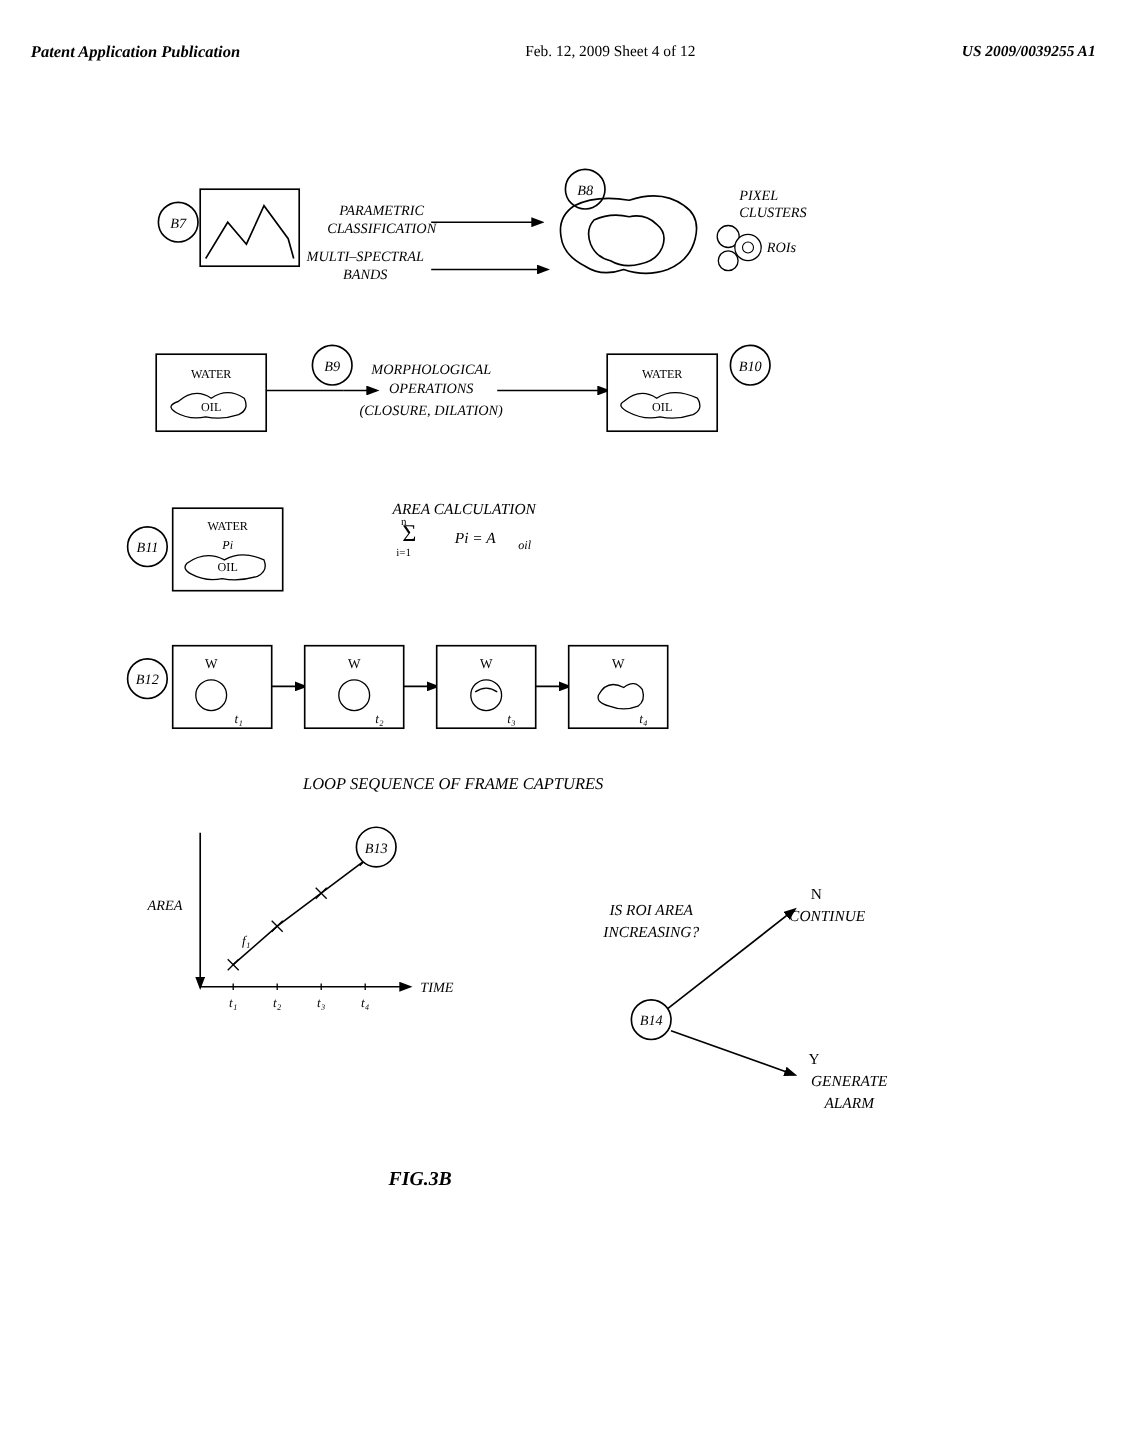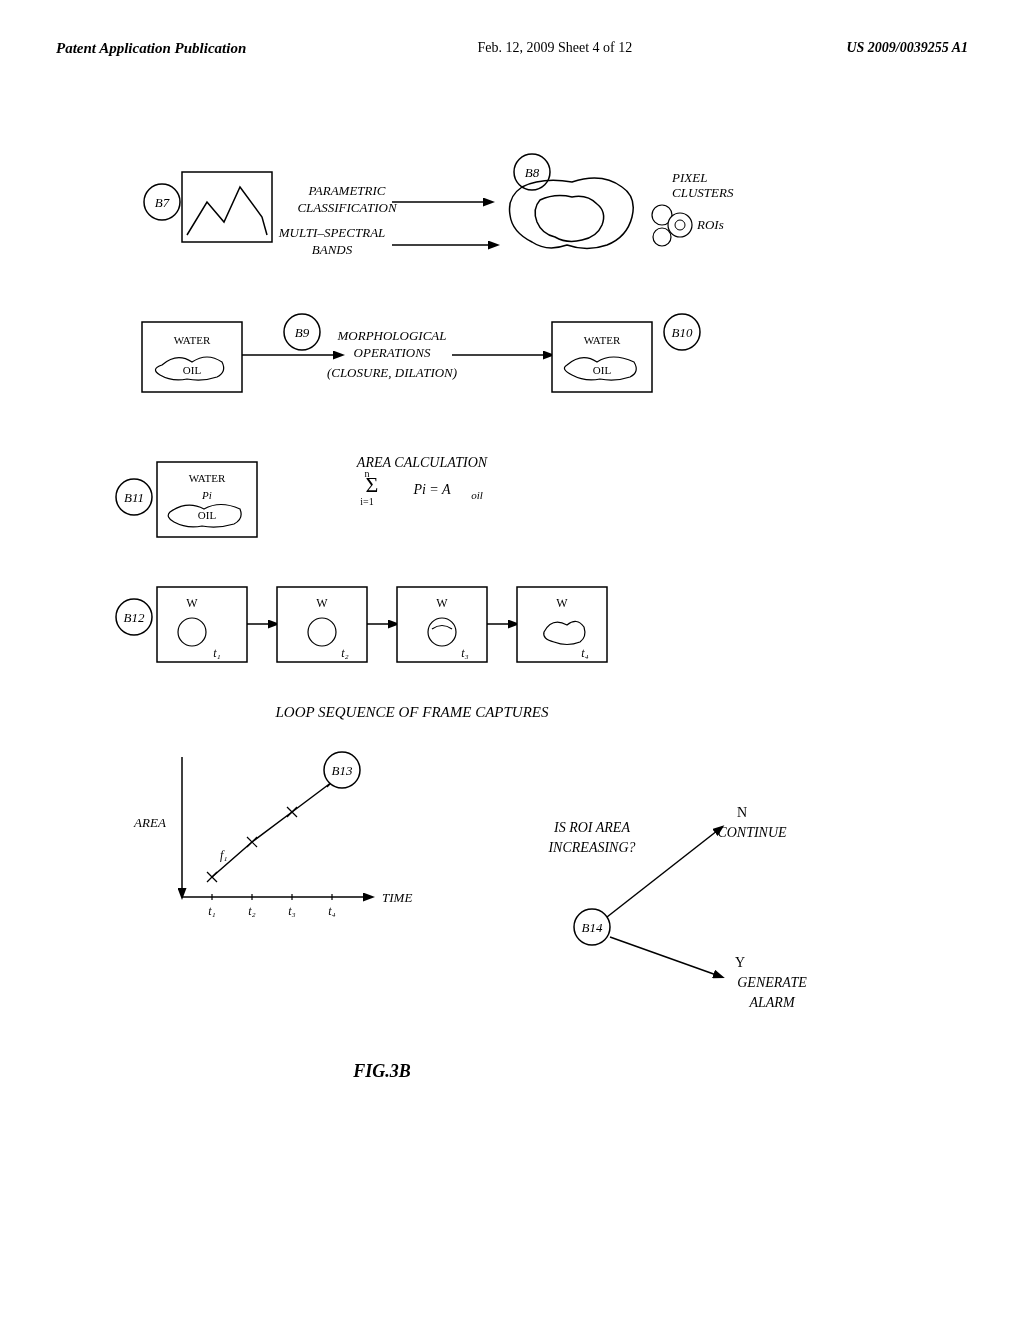--- a/index.html
+++ b/index.html
@@ -9,21 +9,21 @@
       background: #fff;
       font-family: 'Times New Roman', Times, serif;
       overflow: hidden;
       position: relative;
     }
 
     .page {
       width: 1024px;
       height: 1144px;
       position: relative;
-      padding: 40px 56px;
+      padding: 40px 28px;
     }
 
     
     .header {
       display: flex;
       justify-content: space-between;
       align-items: flex-start;
       margin-bottom: 40px;
       border-bottom: none;
     }

